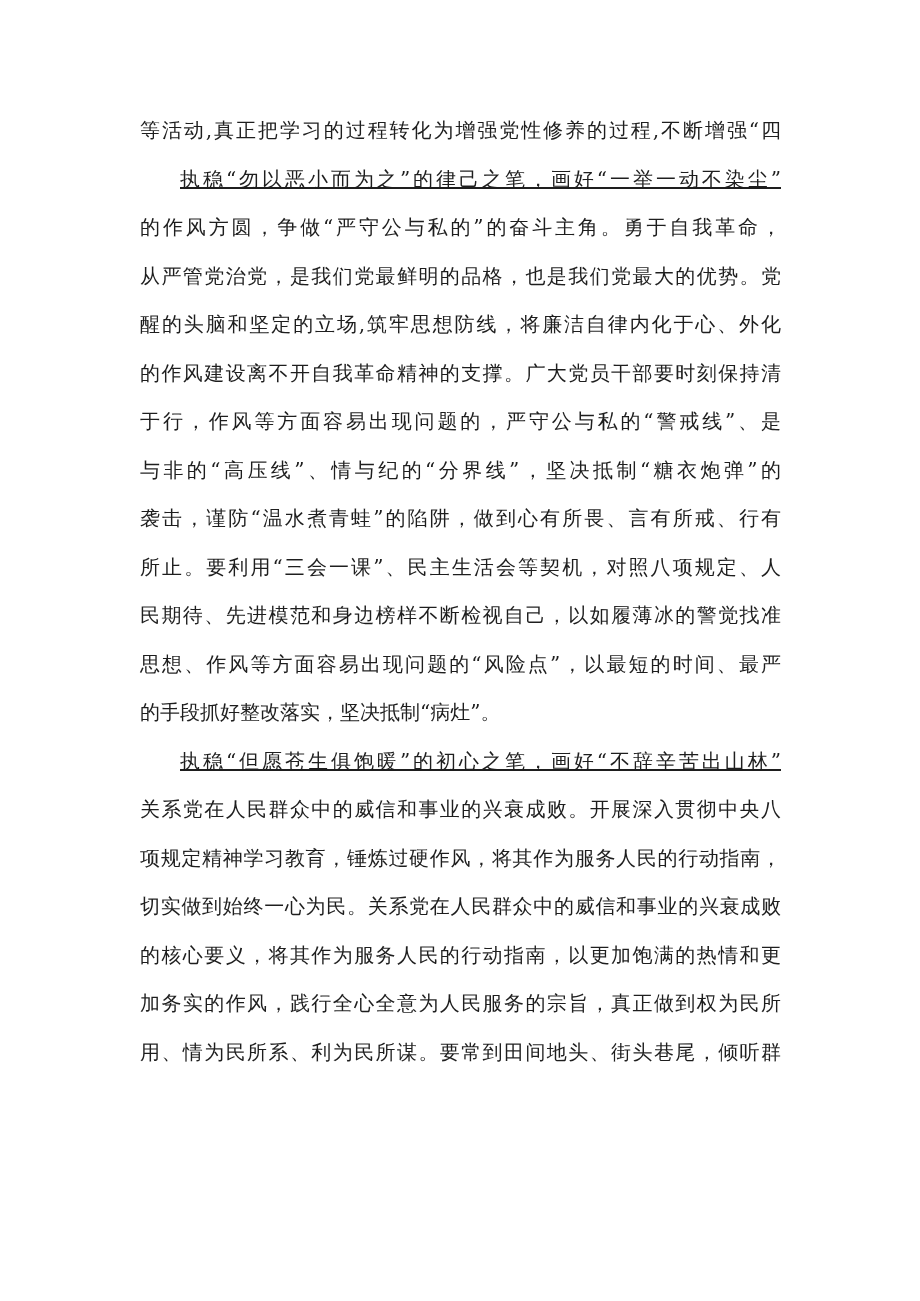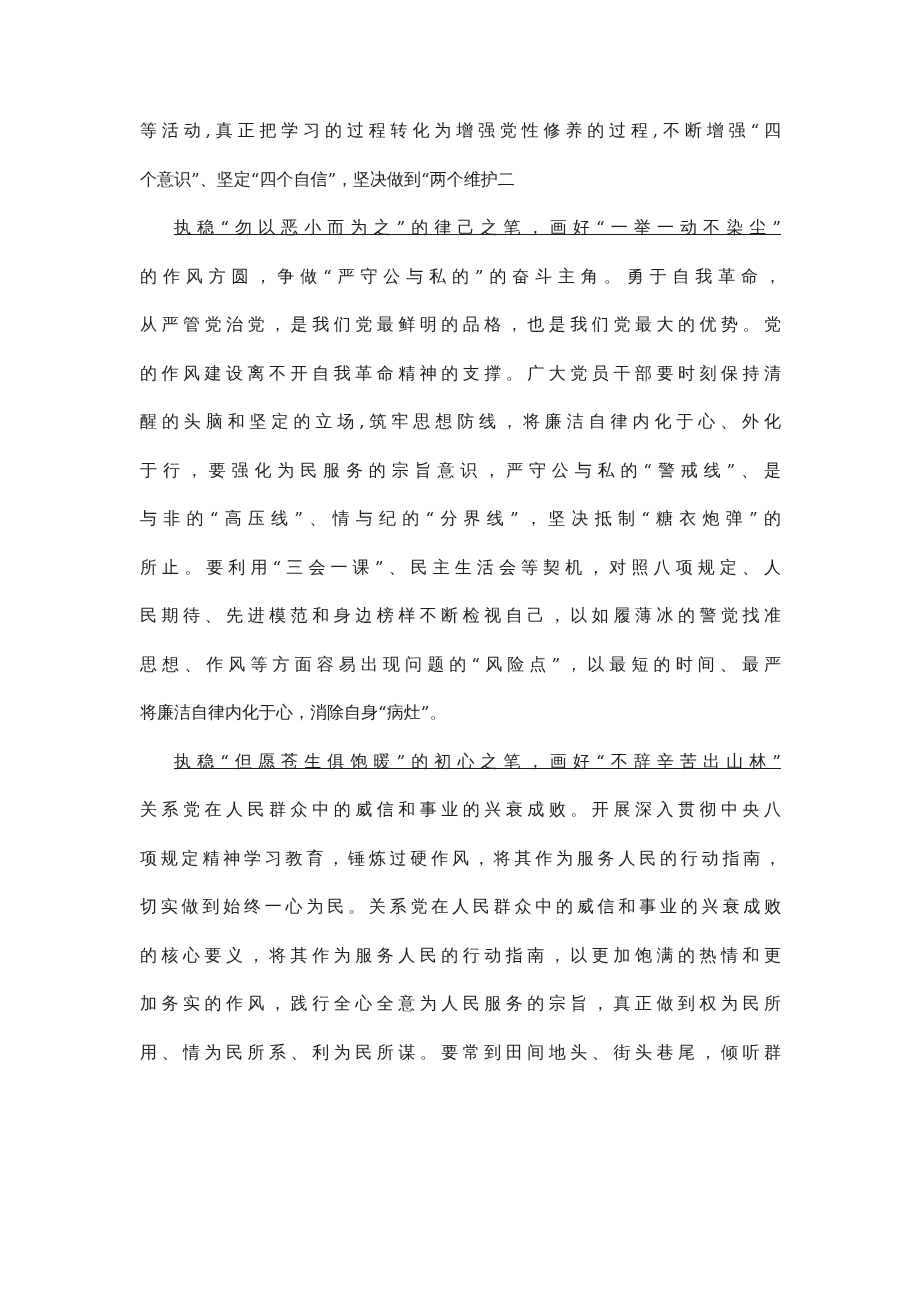--- a/index.html
+++ b/index.html
@@ -13,21 +13,21 @@
       position: relative;
       overflow: hidden;
     }
     .page {
       position: absolute;
       left: 140px;
       top: 106px;
       width: 641px;
       color: #1e1e1e;
       font-family: "DejaVu Serif", serif;
-      font-size: 17px;
+      font-size: 20px;
       line-height: 48.5px;
     }
     .paragraph {
       margin: 0;
       padding: 0;
     }
     .line {
       display: block;
       height: 48.5px;
       width: 100%;
@@ -46,35 +46,35 @@
       text-decoration: underline;
     }
   </style>
 </head>
 <body>
 
 <div class="page">
 
   <div class="paragraph">
     <div class="line full">等活动,真正把学习的过程转化为增强党性修养的过程,不断增强“四</div>
-    <div class="line last">个意识”、坚定“四个自信”，坚决做到“两个维护二</div>
   </div>
 
   <div class="paragraph">
     <div class="line full indent">执稳“勿以恶小而为之”的律己之笔，画好“一举一动不染尘”</div>
     <div class="line full">的作风方圆，争做“严守公与私的”的奋斗主角。勇于自我革命，</div>
     <div class="line full">从严管党治党，是我们党最鲜明的品格，也是我们党最大的优势。党</div>
+    <div class="line full">醒的头脑和坚定的立场,筑牢思想防线，将廉洁自律内化于心、外化</div>
     <div class="line full">的作风建设离不开自我革命精神的支撑。广大党员干部要时刻保持清</div>
-    <div class="line full">醒的头脑和坚定的立场,筑牢思想防线，将廉洁自律内化于心、外化</div>
-    <div class="line full">于行，要强化为民服务的宗旨意识，严守公与私的“警戒线”、是</div>
+    <div class="line full">于行，作风等方面容易出现问题的，严守公与私的“警戒线”、是</div>
     <div class="line full">与非的“高压线”、情与纪的“分界线”，坚决抵制“糖衣炮弹”的</div>
+    <div class="line full">袭击，谨防“温水煮青蛙”的陷阱，做到心有所畏、言有所戒、行有</div>
     <div class="line full">所止。要利用“三会一课”、民主生活会等契机，对照八项规定、人</div>
     <div class="line full">民期待、先进模范和身边榜样不断检视自己，以如履薄冰的警觉找准</div>
     <div class="line full">思想、作风等方面容易出现问题的“风险点”，以最短的时间、最严</div>
-    <div class="line last">将廉洁自律内化于心，消除自身“病灶”。</div>
+    <div class="line last">的手段抓好整改落实，坚决抵制“病灶”。</div>
   </div>
 
   <div class="paragraph">
     <div class="line full indent">执稳“但愿苍生俱饱暖”的初心之笔，画好“不辞辛苦出山林”</div>
     <div class="line full">关系党在人民群众中的威信和事业的兴衰成败。开展深入贯彻中央八</div>
     <div class="line full">项规定精神学习教育，锤炼过硬作风，将其作为服务人民的行动指南，</div>
     <div class="line full">切实做到始终一心为民。关系党在人民群众中的威信和事业的兴衰成败</div>
     <div class="line full">的核心要义，将其作为服务人民的行动指南，以更加饱满的热情和更</div>
     <div class="line full">加务实的作风，践行全心全意为人民服务的宗旨，真正做到权为民所</div>
     <div class="line full">用、情为民所系、利为民所谋。要常到田间地头、街头巷尾，倾听群</div>

